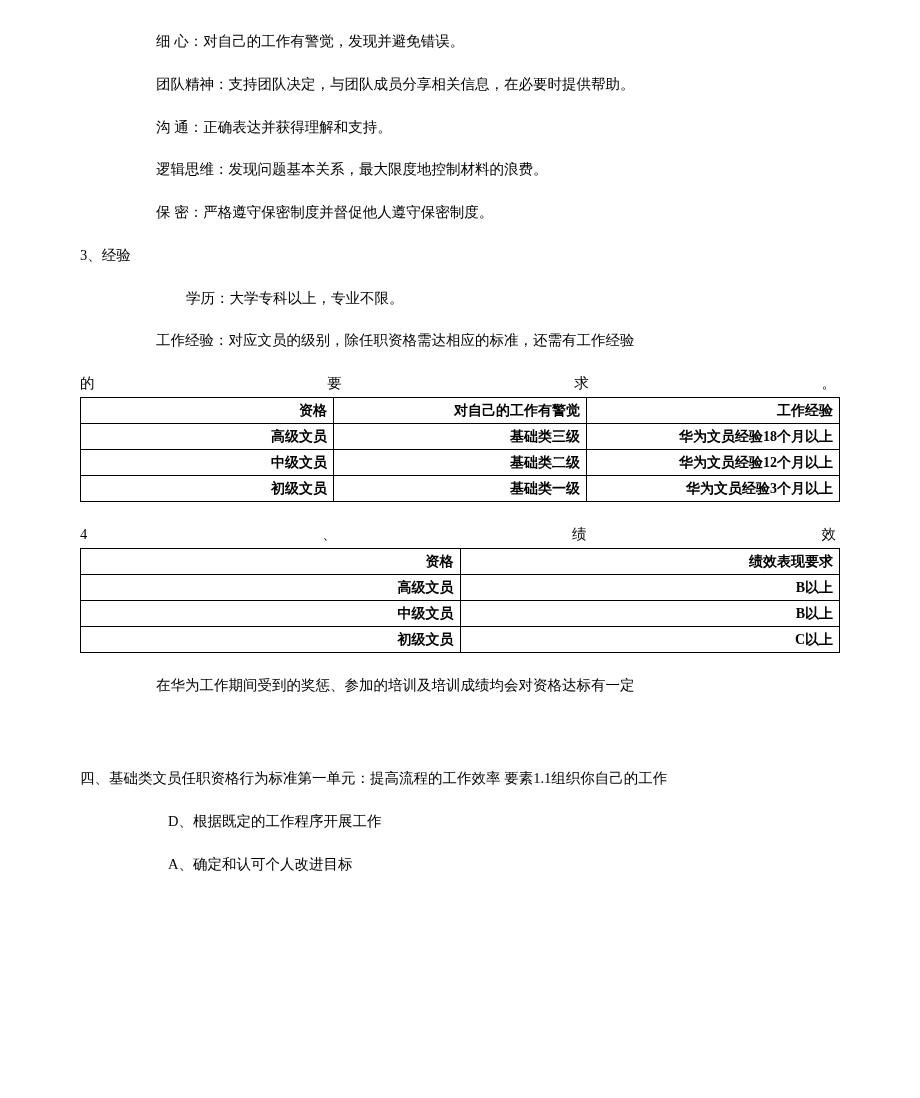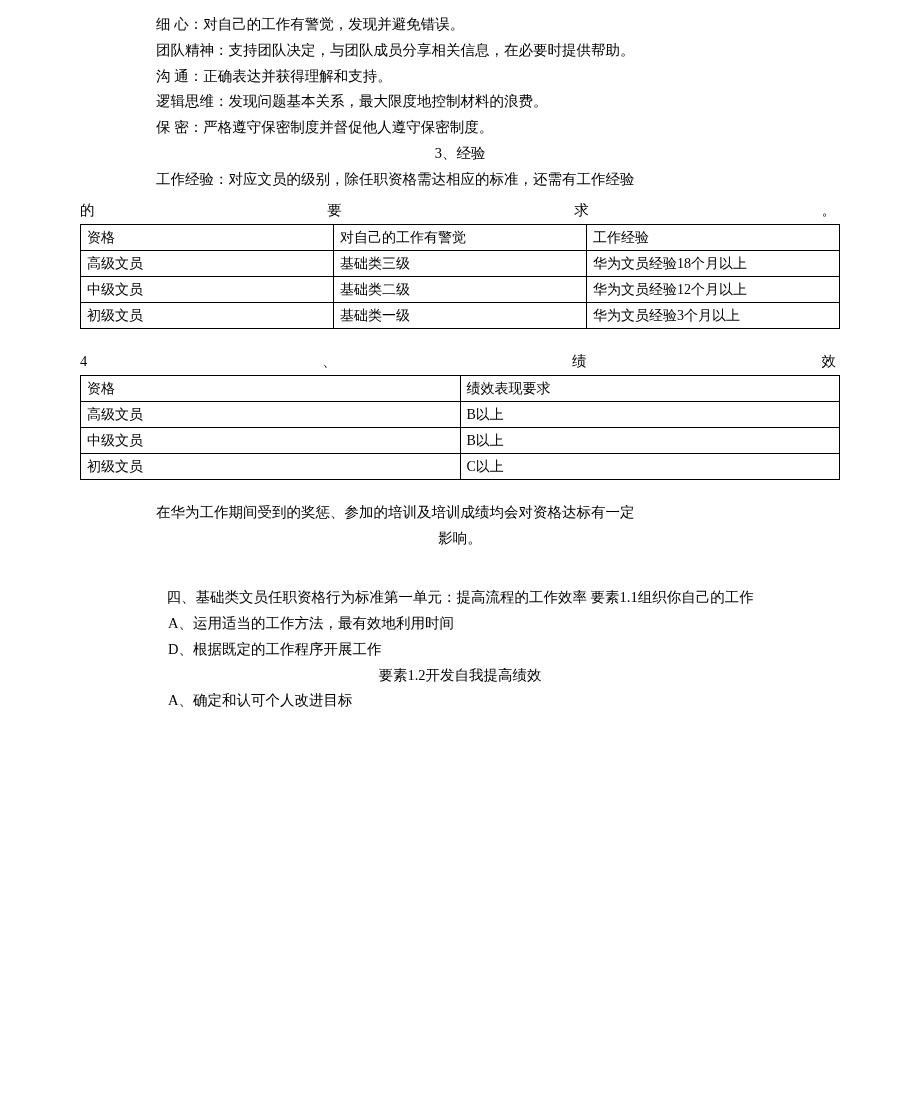--- a/index.html
+++ b/index.html
@@ -9,56 +9,55 @@
     background: #fff;
     margin: 0;
     padding: 0;
     width: 920px;
     line-height: 1.5;
   }
   .page {
     padding: 10px 80px 40px 80px;
   }
   .para {
-    margin: 4px 0;
+    margin: 21px 0;
   }
   .indent1 {
     padding-left: 76px;
   }
   .indent2 {
     padding-left: 106px;
   }
   .indent-body {
     padding-left: 88px;
   }
   .no-indent {
     padding-left: 0;
-    text-align: center;
   }
   .justify-line {
     display: flex;
     justify-content: space-between;
     margin: 10px 0 2px 0;
     padding-right: 4px;
   }
   .justify-line span {
     display: inline-block;
   }
   table {
     border-collapse: collapse;
     width: 100%;
     margin-bottom: 22px;
     font-size: 14px;
     table-layout: fixed;
   }
   th, td {
     border: 1px solid #000;
     padding: 2px 6px;
-    text-align: left;
-    font-weight: normal;
+    text-align: right;
+    font-weight: bold;
     height: 20px;
     vertical-align: middle;
   }
   .gap {
     height: 30px;
   }
 </style>
 </head>
 <body>
 
@@ -66,20 +65,21 @@
 
   <div>
     <div class="para indent1"><span>细 心：</span><span>对自己的工作有警觉，发现并避免错误。</span></div>
     <div class="para indent1"><span>团队精神：</span><span>支持团队决定，与团队成员分享相关信息，在必要时提供帮助。</span></div>
     <div class="para indent1"><span>沟 通：</span><span>正确表达并获得理解和支持。</span></div>
     <div class="para indent1"><span>逻辑思维：</span><span>发现问题基本关系，最大限度地控制材料的浪费。</span></div>
     <div class="para indent1"><span>保 密：</span><span>严格遵守保密制度并督促他人遵守保密制度。</span></div>
   </div>
 
   <div class="para no-indent">3、经验</div>
+  <div class="para indent2">学历：大学专科以上，专业不限。</div>
   <div class="para indent1">工作经验：对应文员的级别，除任职资格需达相应的标准，还需有工作经验</div>
 
   <div class="justify-line">
     <span>的</span>
     <span>要</span>
     <span>求</span>
     <span>。</span>
   </div>
 
   <table>
@@ -129,30 +129,27 @@
       <td>B以上</td>
     </tr>
     <tr>
       <td>初级文员</td>
       <td>C以上</td>
     </tr>
   </tbody>
     </table>
 
   <div class="para indent1">在华为工作期间受到的奖惩、参加的培训及培训成绩均会对资格达标有一定</div>
-  <div class="para no-indent">影响。</div>
 
   <div class="gap"></div>
 
   <div class="para no-indent">四、基础类文员任职资格行为标准第一单元：提高流程的工作效率 要素1.1组织你自己的工作</div>
 
   <div>
-    <div class="para indent-body">A、运用适当的工作方法，最有效地利用时间</div>
     <div class="para indent-body">D、根据既定的工作程序开展工作</div>
   </div>
 
-  <div class="para no-indent">要素1.2开发自我提高绩效</div>
 
   <div>
     <div class="para indent-body">A、确定和认可个人改进目标</div>
   </div>
 
 </div>
 
 </body></html>

